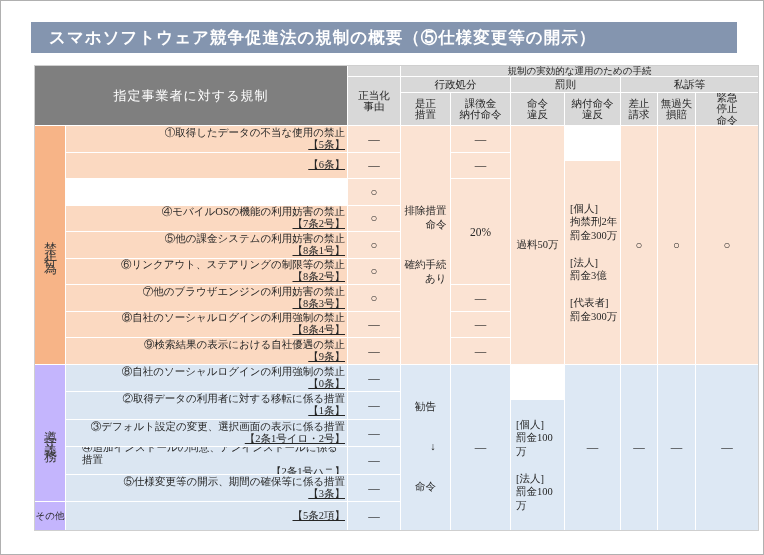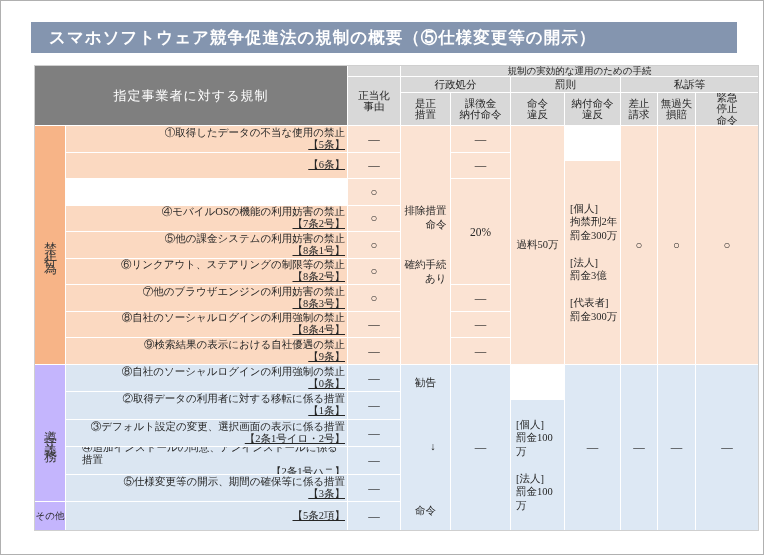--- a/index.html
+++ b/index.html
@@ -34,21 +34,21 @@
   .itemc { background:#dbe6f2; }
   .item { flex-direction:column; align-items:flex-end; justify-content:center;
           padding:1px 2px 1px 16px; font-size:10.5px; line-height:12px; }
   .item .l2 { padding-left:12px;text-decoration:underline; }
   .dp { background:#fbe3d3; }
   .dc { background:#dde8f4; }
   .mk { font-size:11.5px; }
   .blk { white-space:pre-line; font-size:10.5px; line-height:13.5px; text-align:right; }
   .blk.left { text-align:left; }
   .jleft { justify-content:flex-start; padding-left:5px;margin-top:35px; }
-  .tall { line-height:32px;font-family:Liberation Mono, monospace; }
+  .tall { line-height:20px;font-family:Liberation Mono, monospace; }
 </style>
 </head>
 <body>
 
 <div class="page">
 
   <div class="title-bar">
     <span>スマホソフトウェア競争促進法の規制の概要（⑤仕様変更等の開示）</span>
   </div>
 

